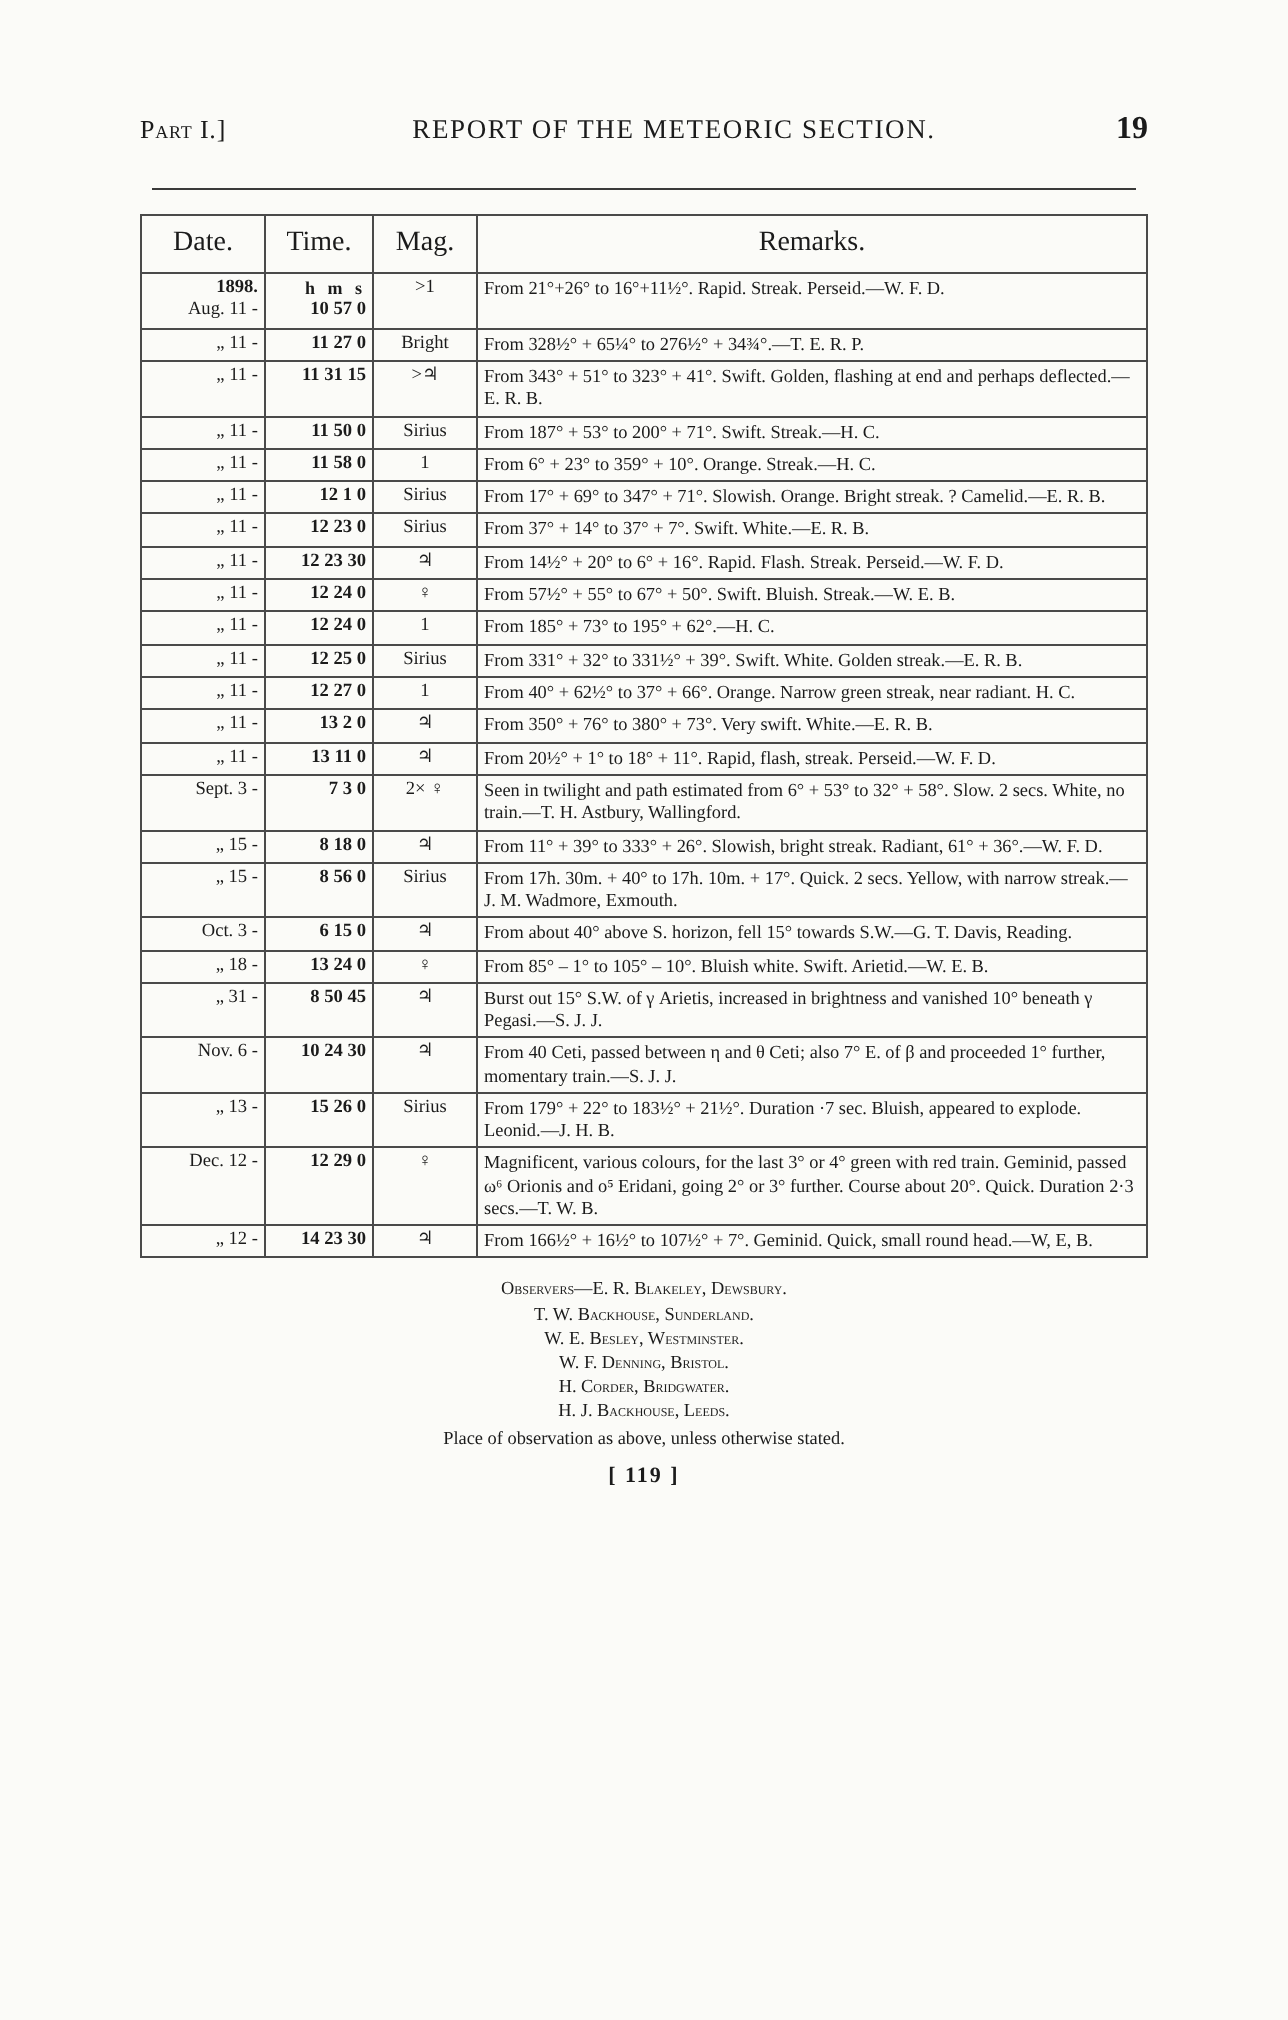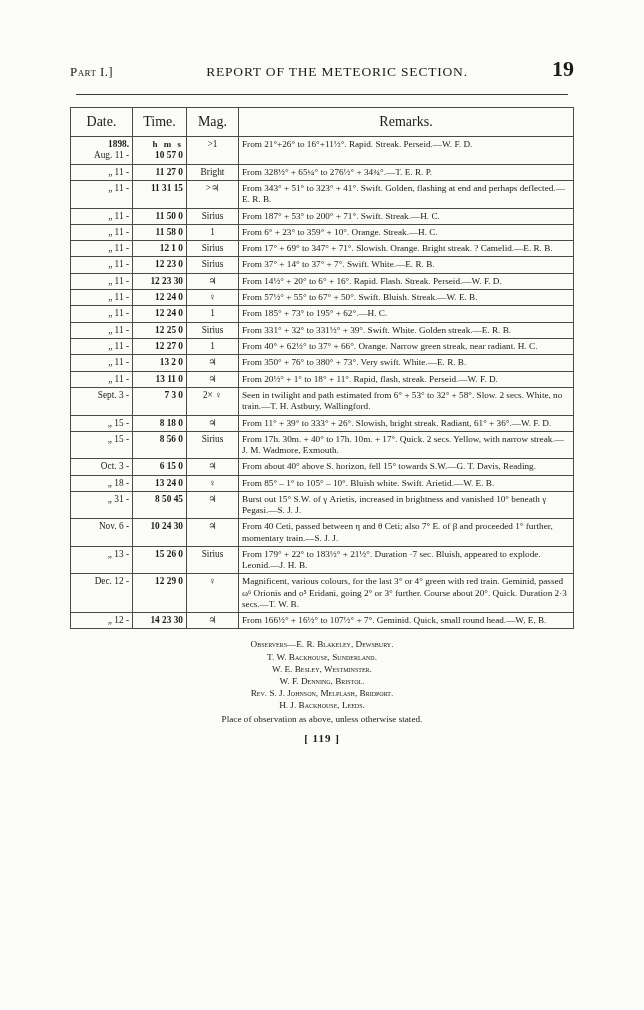--- a/index.html
+++ b/index.html
@@ -39,21 +39,21 @@
   .runhead .title {
     flex: 1;
     text-align: center;
     font-variant: small-caps;
     font-size: 13.5px;
     letter-spacing: 0.8px;
   }
   .runhead .pageno {
     width: 60px;
     text-align: right;
-    font-size: 22px;
+    font-size: 16px;
     font-weight: bold;
   }
   .rule {
     border-top: 1px solid #3a3a3a;
     margin: 12px 6px 0 6px;
   }
   
   table.obs {
     width: 100%;
     border-collapse: collapse;
@@ -334,20 +334,20 @@
         <td class="rem">From 166½° + 16½° to 107½° + 7°.  Geminid.  Quick, small round head.—W, E, B.</td>
       </tr>
     </tbody>
   </table>
 
   <div class="observers">
     <div class="line sc">Observers—E. R. Blakeley, Dewsbury.</div>
     <div class="line sc">T. W. Backhouse, Sunderland.</div>
     <div class="line sc">W. E. Besley, Westminster.</div>
     <div class="line sc">W. F. Denning, Bristol.</div>
-    <div class="line sc">Rev. S. J. Johnson, Melplash, Bridport.</div>
+    <div class="line sc">H. Corder, Bridgwater.</div>
     <div class="line sc">H. J. Backhouse, Leeds.</div>
     <div class="line note">Place of observation as above, unless otherwise stated.</div>
   </div>
 
   <div class="folio">[ 119 ]</div>
 
 </div>
 
 </body></html>

